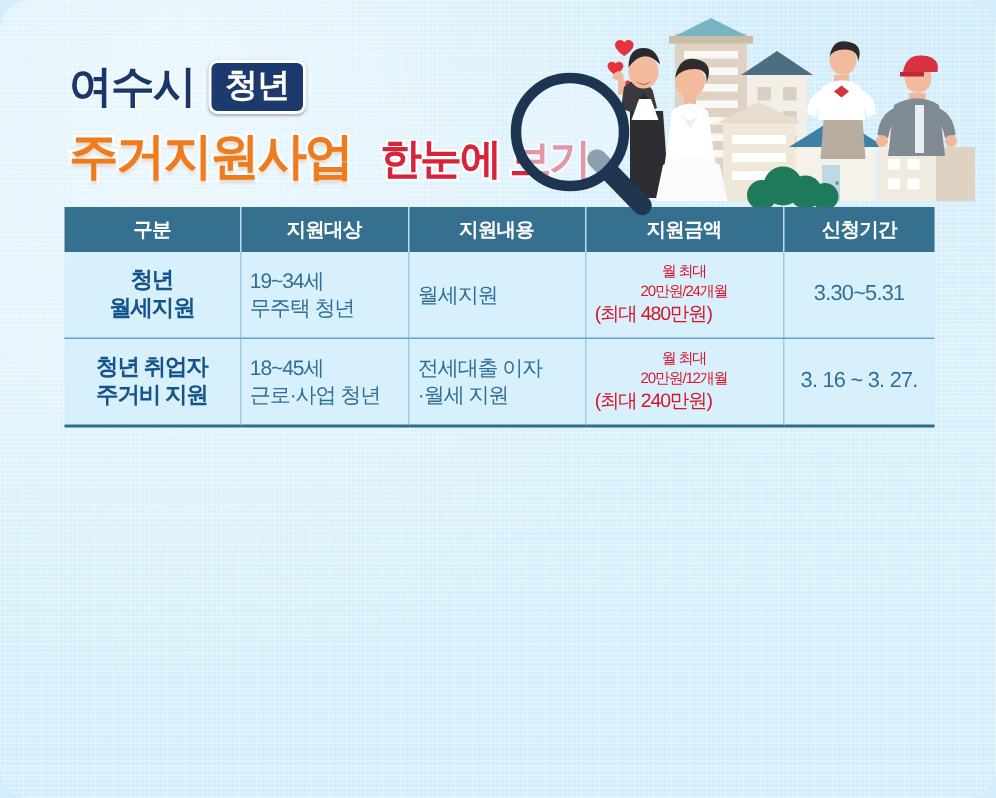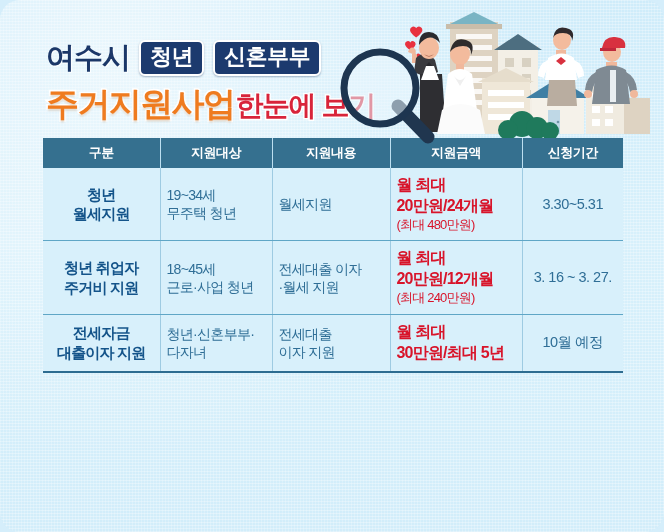--- a/index.html
+++ b/index.html
@@ -69,21 +69,21 @@
     border-radius: 6px;
     border: 2px solid #ffffff;
     box-shadow: 0 1px 2px rgba(20,45,90,0.35);
     white-space: nowrap;
     line-height: 1.05;
   }
 
   .title-line2 {
     display: flex;
     align-items: baseline;
-    gap: 1px;
+    gap: 19px;
     margin-top: 6px;
     height: 40px;
   }
 
   .title-orange {
     font-size: 33px;
     font-weight: 900;
     color: #ef7b1f;
     letter-spacing: -1.6px;
     white-space: nowrap;
@@ -185,23 +185,24 @@
 
   
   td.c-amount {
     background: #fdfbf2;
     text-align: left;
     padding-left: 11px;
     color: #d8142a;
     letter-spacing: -0.8px;
   }
   td.c-amount .amt-main {
-    font-size: 16px;
-    font-weight: 700;
+    font-size: 10px;
+    font-weight: 400;
     display: block;
+    text-align: center;
   }
   td.c-amount .amt-sub {
     font-size: 13px;
     font-weight: 400;
     display: block;
   }
 
   
   td.c-period {
     text-align: center;
@@ -335,21 +336,20 @@
       <path d="M254 72 q10 5 11 18 l-7 2 q-2-11 -8-14 z" fill="#7f8a93"></path>
       <circle cx="216" cy="94" r="4" fill="#f0b89c"></circle>
       <circle cx="262" cy="94" r="4" fill="#f0b89c"></circle>
     </g>
   </svg>
 
   <div class="title-block">
     <div class="title-line1">
       <span class="city-name">여수시</span>
       <span class="tag-badge">청년</span>
-      <span class="tag-badge">신혼부부</span>
     </div>
     <div class="title-line2">
       <span class="title-orange">주거지원사업</span>
       <span class="title-red">한눈에 보기</span>
     </div>
   </div>
 
   <svg class="magnifier" viewBox="0 0 108 104">
     <line x1="62" y1="62" x2="92" y2="93" stroke="#20364f" stroke-width="13" stroke-linecap="round"></line>
     <circle cx="44" cy="44" r="36" fill="#eaf6fd" fill-opacity="0.55"></circle>
@@ -412,37 +412,18 @@
           </td>
           <td class="c-amount">
             <span class="amt-main">월 최대</span>
             <span class="amt-main">20만원/12개월</span>
             <span class="amt-sub">(최대 240만원)</span>
           </td>
           <td class="c-period">3. 16 ~ 3. 27.</td>
         </tr>
 
 
-        <tr>
-          <td class="c-category">
-            <span class="ln">전세자금</span>
-            <span class="ln">대출이자 지원</span>
-          </td>
-          <td class="c-target">
-            <span class="ln">청년·신혼부부·</span>
-            <span class="ln">다자녀</span>
-          </td>
-          <td class="c-content">
-            <span class="ln">전세대출</span>
-            <span class="ln">이자 지원</span>
-          </td>
-          <td class="c-amount">
-            <span class="amt-main">월 최대</span>
-            <span class="amt-main">30만원/최대 5년</span>
-          </td>
-          <td class="c-period">10월 예정</td>
-        </tr>
 
       </tbody>
     </table>
   </div>
 
 </div>
 
 </body></html>

